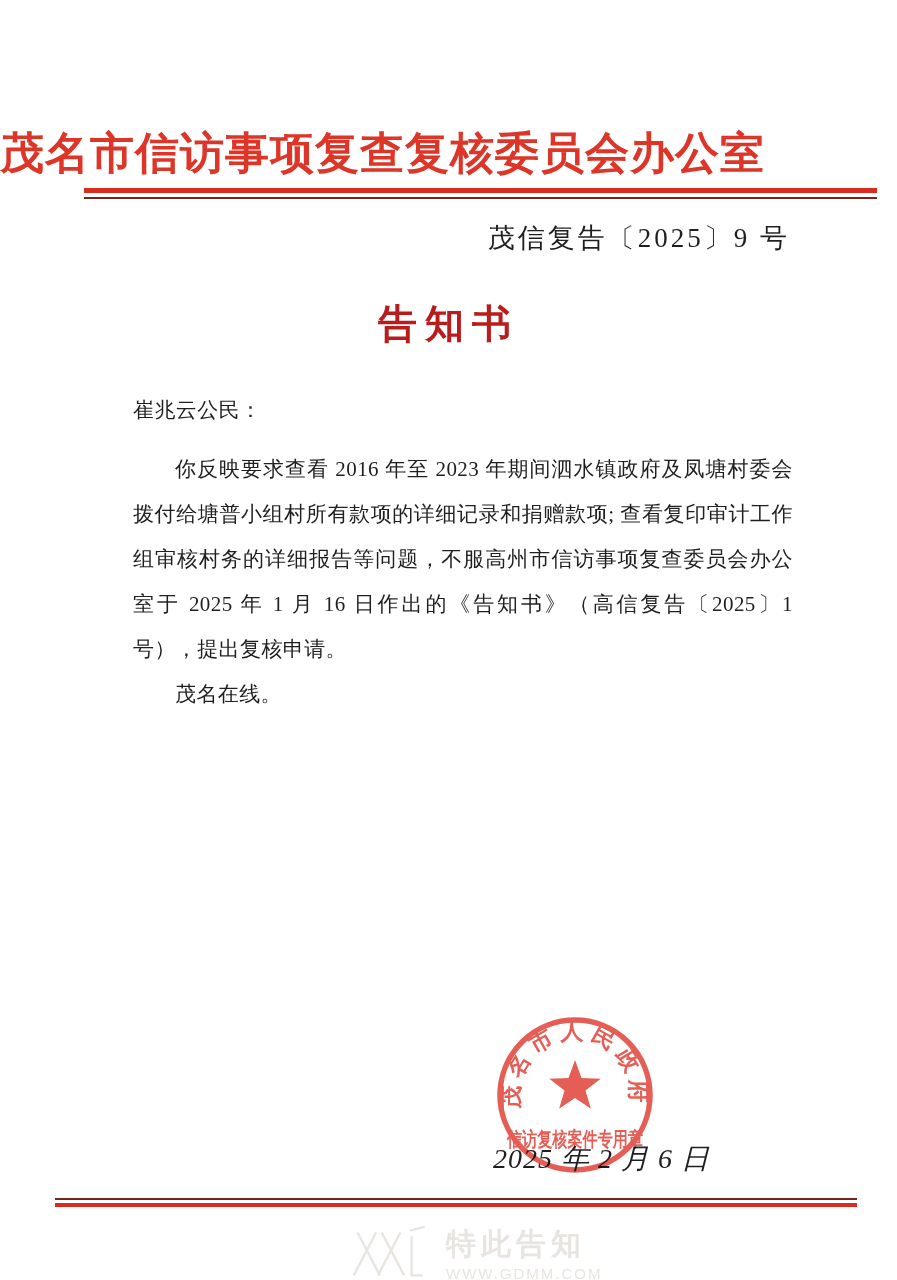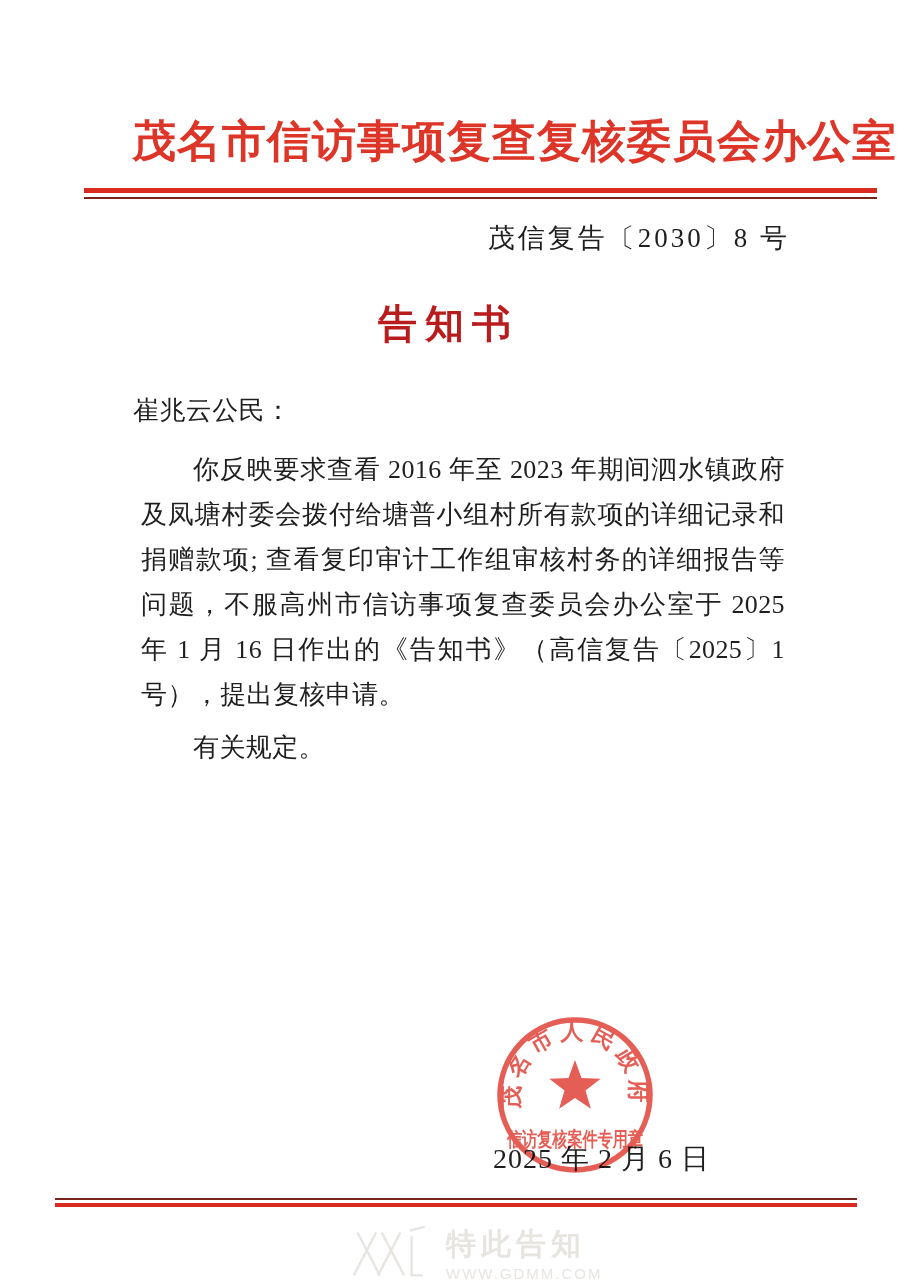--- a/index.html
+++ b/index.html
@@ -10,24 +10,24 @@
     margin: 0 auto;
     background: #ffffff;
     overflow: hidden;
     font-family: "Liberation Serif", "DejaVu Serif", serif;
     color: #242424;
   }
 
   
   .org-title {
     position: absolute;
-    top: 112px;
+    top: 124px;
     left: 0;
     width: 100%;
-    text-align: right;
+    text-align: left;
     font-size: 44px;
     font-weight: bold;
     letter-spacing: 1px;
     color: #dd3528;
     white-space: nowrap;
   }
   .header-rule {
     position: absolute;
     top: 188px;
     left: 84px;
@@ -65,44 +65,45 @@
     letter-spacing: 8px;
     color: #b91c1c;
   }
 
   
   .body-block {
     position: absolute;
     top: 388px;
     left: 133px;
     width: 660px;
-    font-size: 26px;
+    font-size: 21px;
     line-height: 45px;
     letter-spacing: 0.4px;
     text-align: justify;
     color: #1f1f1f;
   }
   .salutation {
     margin-bottom: 14px;
     white-space: nowrap;
   }
   .body-block p {
-    margin: 8px;
+    margin: 0;
     text-indent: 2em;
   }
 
   
   .date-line {
     position: absolute;
     top: 1140px;
     left: 493px;
     font-size: 28px;
     letter-spacing: 1px;
     color: #1f1f1f;
     white-space: nowrap;
+    font-style: italic;
   }
 
   
   .seal {
     position: absolute;
     left: 490px;
     top: 1010px;
     mix-blend-mode: multiply;
     opacity: 0.88;
   }
@@ -179,28 +180,28 @@
 
 <div class="page">
 
   <div class="org-title">茂名市信访事项复查复核委员会办公室</div>
 
   <div class="header-rule">
     <div class="rule-thick"></div>
     <div class="rule-thin"></div>
   </div>
 
-  <div class="doc-number">茂信复告〔2030〕8 号</div>
+  <div class="doc-number">茂信复告〔2025〕9 号</div>
 
   <h1 class="doc-title">告知书</h1>
 
   <div class="body-block">
     <div class="salutation">崔兆云公民：</div>
     <p>你反映要求查看 2016 年至 2023 年期间泗水镇政府及凤塘村委会拨付给塘普小组村所有款项的详细记录和捐赠款项; 查看复印审计工作组审核村务的详细报告等问题，不服高州市信访事项复查委员会办公室于 2025 年 1 月 16 日作出的《告知书》（高信复告〔2025〕1 号），提出复核申请。</p>
-    <p>有关规定。</p>
+    <p>茂名在线。</p>
   </div>
 
   <div class="date-line">2025 年 2 月 6 日</div>
 
   <svg class="seal" viewBox="0 0 170 170" width="170" height="170" xmlns="http://www.w3.org/2000/svg">
     <defs>
       <path id="sealArc" d="M 32.4,104.2 A 56,56 0 1 1 137.6,104.2" fill="none"></path>
     </defs>
     <circle class="seal-ring" cx="85" cy="85" r="75"></circle>
     <text class="seal-arc-text">

